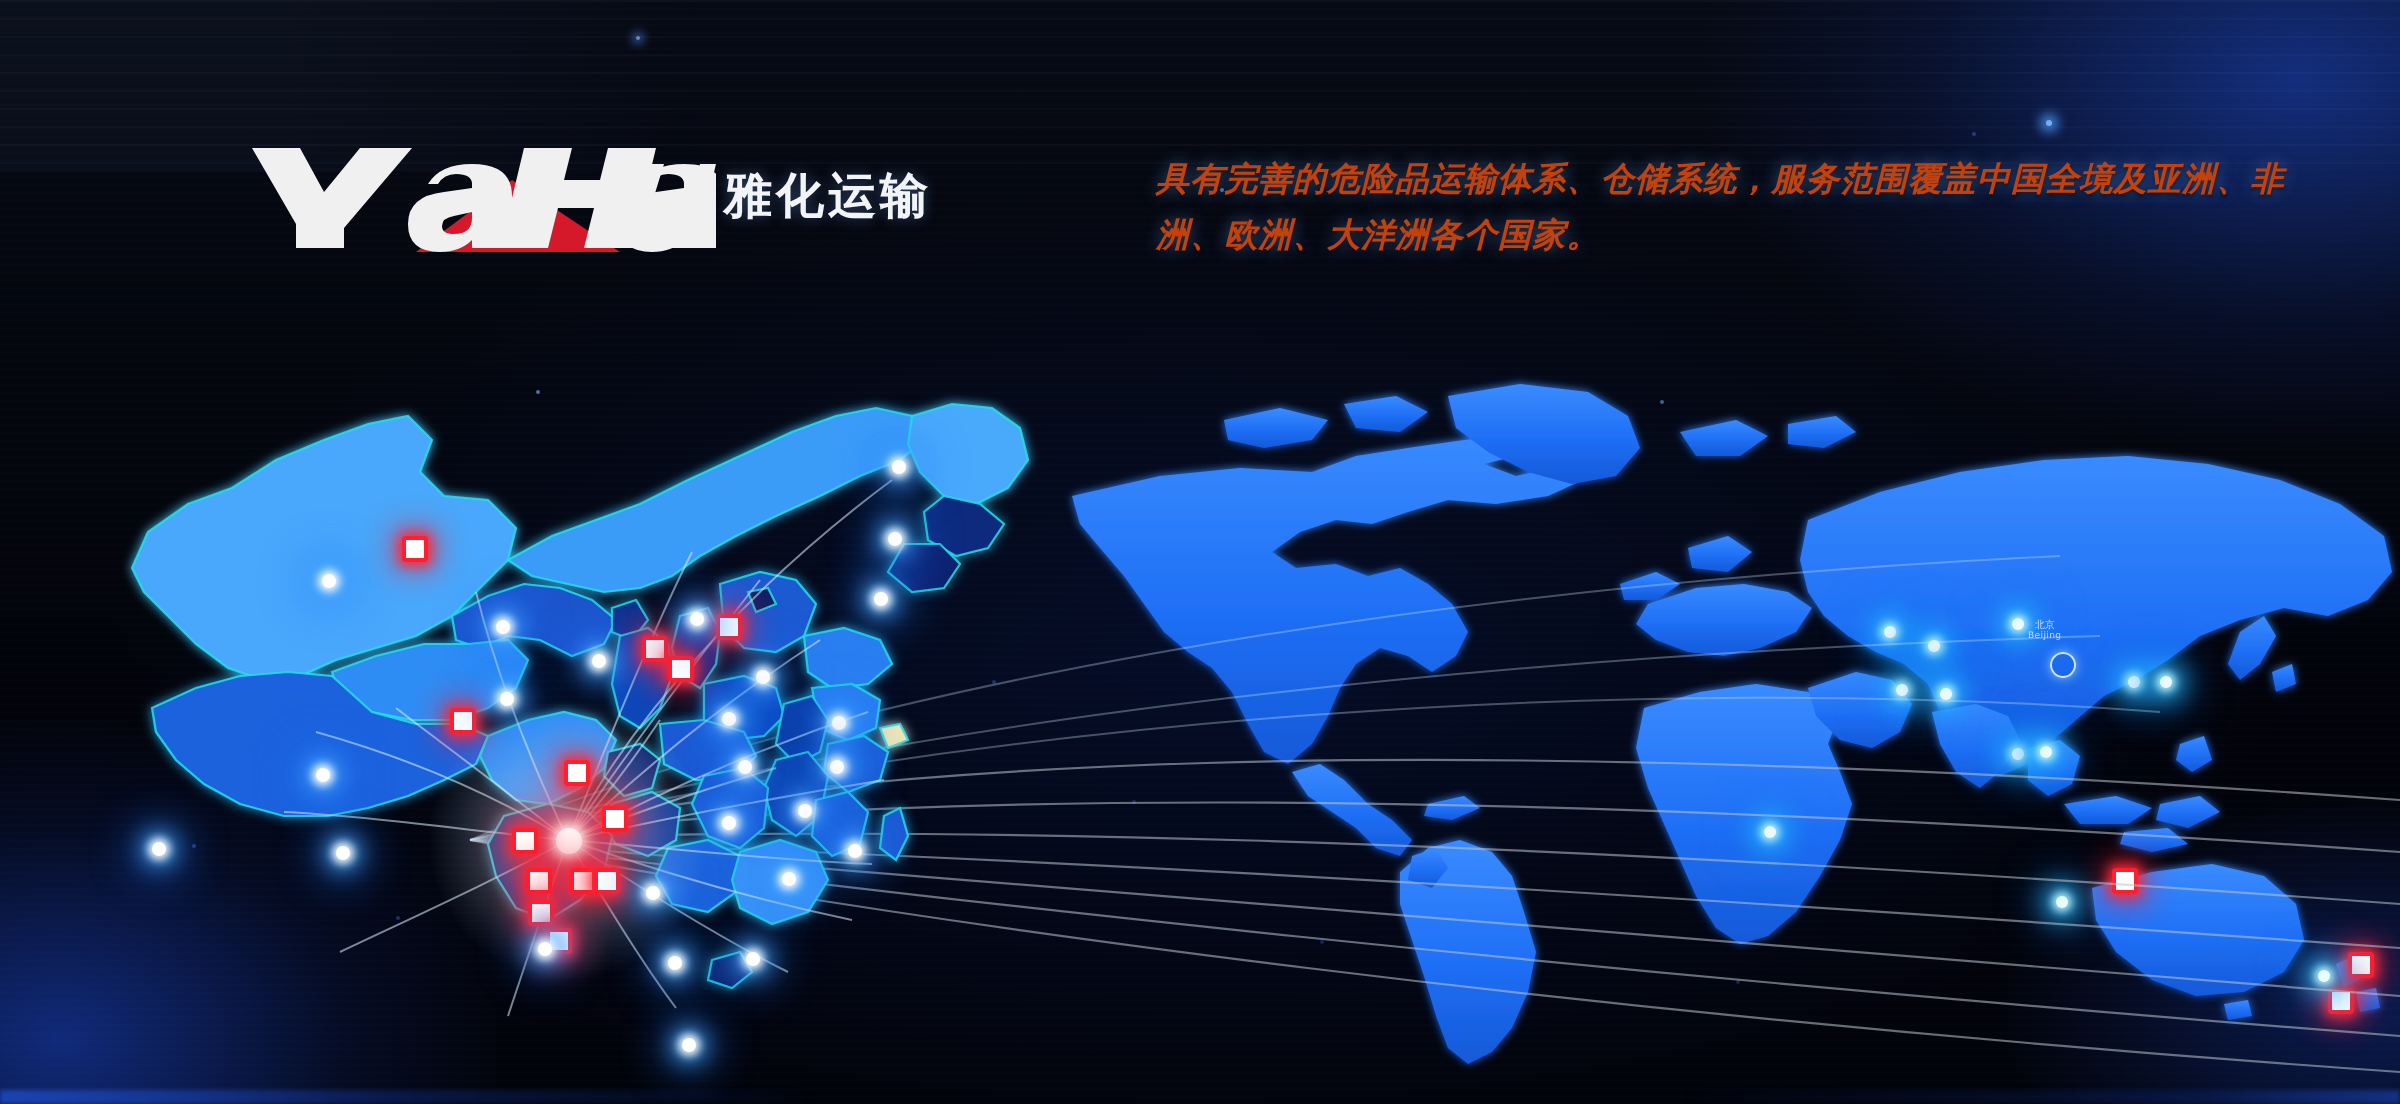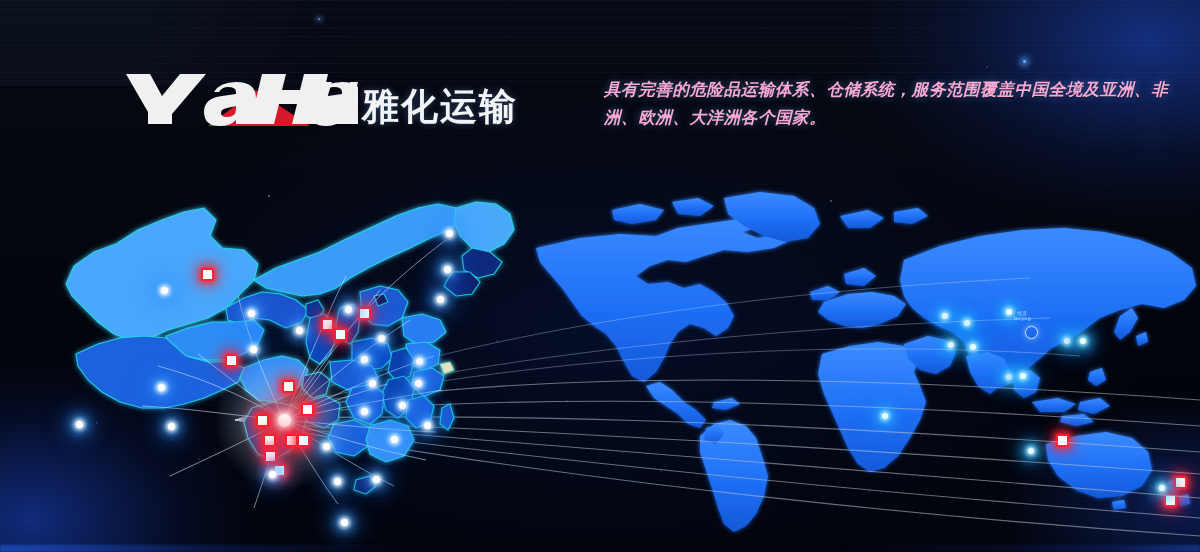--- a/index.html
+++ b/index.html
@@ -41,29 +41,29 @@
   .star{position:absolute;border-radius:50%;background:#7fb4ff;}
 
   
   .header{position:absolute;left:0;top:0;width:1200px;height:160px;}
 
   .logo{position:absolute;left:110px;top:68px;width:370px;height:66px;}
   .logo-mark{position:absolute;left:0;top:0;width:248px;height:62px;}
   .logo-mark svg{display:block;}
   .logo-cn{
     position:absolute;left:252px;top:14px;
-    color:#f2f4f7;font-size:37px;font-weight:700;letter-spacing:2px;
+    color:#f2f4f7;font-size:24px;font-weight:700;letter-spacing:2px;
     font-family:Liberation Sans, sans-serif;
     text-shadow:0 0 7px rgba(120,175,255,.35);
     white-space:nowrap;
   }
 
   .tagline{
-    position:absolute;left:604px;top:76px;width:572px;
-    color:#f9a8d4;font-size:16.5px;line-height:28px;font-weight:700;
+    position:absolute;left:578px;top:76px;width:572px;
+    color:#c2410c;font-size:16.5px;line-height:28px;font-weight:700;
     font-style:italic;letter-spacing:.6px;
     font-family:"DejaVu Sans","Liberation Sans",sans-serif;
     text-shadow:0 0 8px rgba(110,170,255,.45), 0 1px 2px rgba(0,0,0,.9);
   }
 
   .world-wrap{position:absolute;left:528px;top:176px;width:672px;height:372px;}
   .china-wrap{position:absolute;left:58px;top:168px;width:482px;height:384px;}
   .routes-wrap{position:absolute;left:0px;top:168px;width:1200px;height:384px;}
 
   

